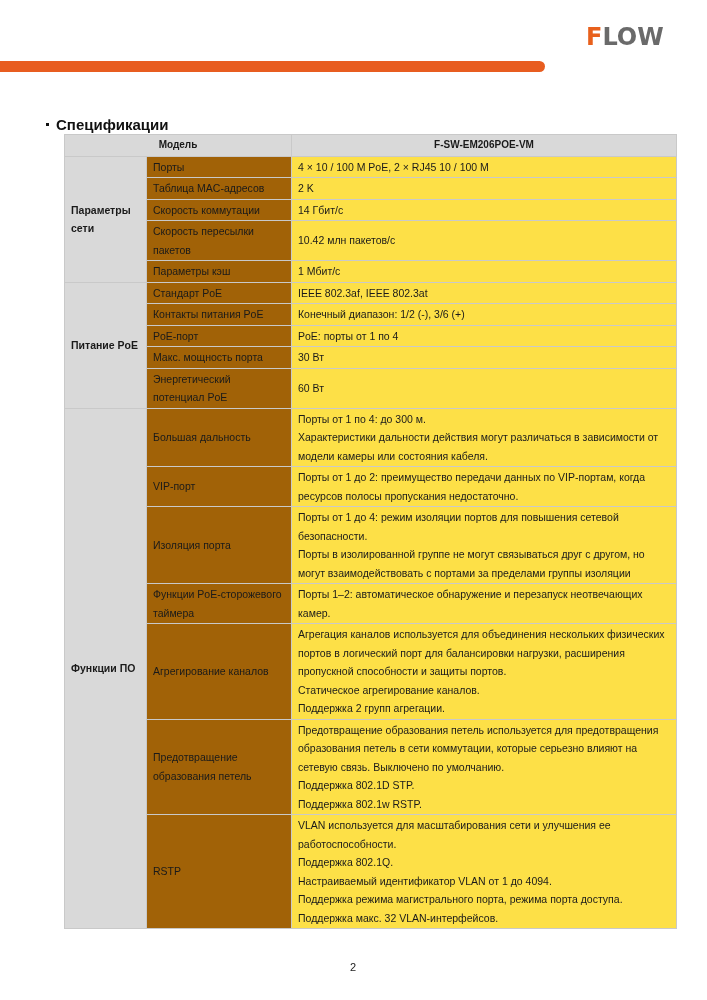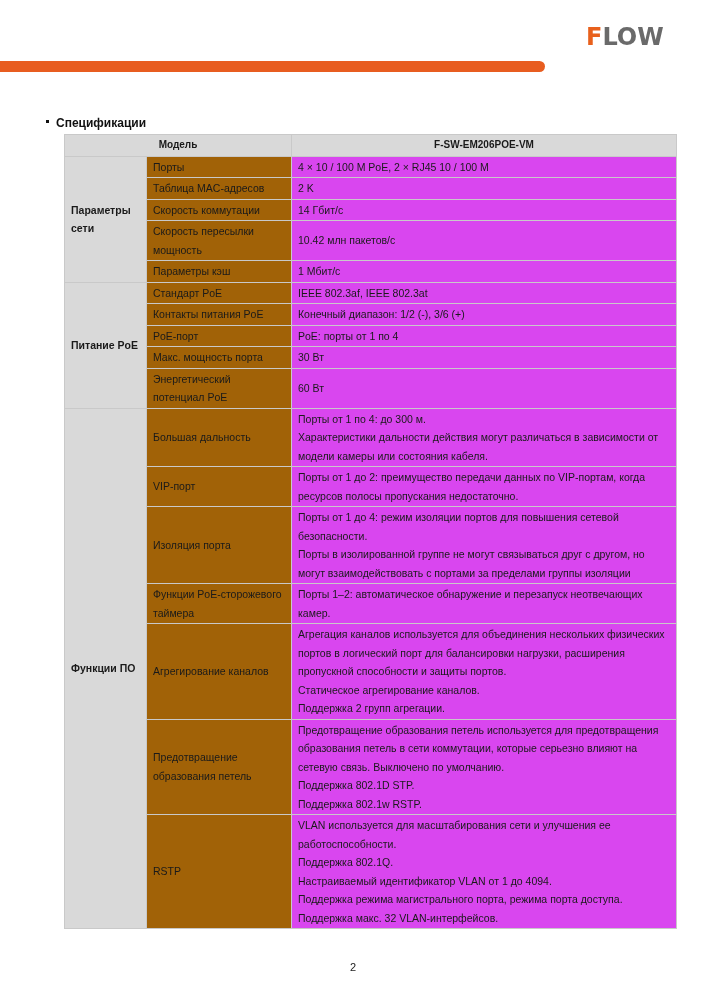--- a/index.html
+++ b/index.html
@@ -4,29 +4,29 @@
 <style>
   html, body { margin:0; padding:0; background:#ffffff; }
   body { width:707px; height:1000px; position:relative; overflow:hidden;
          font-family:"Liberation Sans", "DejaVu Sans", sans-serif; color:#1a1a1a; }
   .logo { position:absolute; left:586px; top:24px; height:26px; display:flex; align-items:center;
           font-family:"DejaVu Sans", sans-serif; font-weight:bold; font-size:24px; letter-spacing:0px; }
   .logo .f { color:#e8601c; }
   .logo .rest { color:#6a6a6a;text-align:right; }
   .bar { position:absolute; left:0; top:61px; width:545px; height:11px; background:#e85d20;
          border-radius:0 6px 6px 0; }
-  .title { position:absolute; left:46px; top:116px; font-size:12px; font-weight:bold; color:#111; }
+  .title { position:absolute; left:46px; top:116px; font-size:15px; font-weight:bold; color:#111; }
   .title .bullet { display:inline-block; width:3px; height:3px; background:#111; margin-right:7px; vertical-align:middle; position:relative; top:-2px; }
   table.spec { position:absolute; left:64px; top:134px; width:612px; border-collapse:collapse;
                font-size:10.5px; table-layout:fixed;padding-left:9px; }
   table.spec td, table.spec th { border:1.5px solid #c9c9c9; padding:1px 6px; line-height:18.5px; vertical-align:middle; }
   table.spec th { background:#d9d9d9; font-weight:bold; font-size:10px; text-align:center; height:16px; }
   td.group { background:#d9d9d9; font-weight:bold;margin-left:38px; }
   td.param { background:#a16207; }
-  td.val { background:#d946ef; }
+  td.val { background:#fde047; }
   .line { display:block; }
   .page-num { position:absolute; left:350px; top:961px; font-size:11px; color:#222; }
 </style>
 </head>
 <body>
 
 <div class="logo">
   <span class="f">F</span>
     <span class="rest">LOW</span>
 </div>
@@ -62,21 +62,21 @@
           <span class="line">2 K</span>
         </td>
       </tr>
       <tr>
         <td class="param">Скорость коммутации</td>
         <td class="val">
           <span class="line">14 Гбит/с</span>
         </td>
       </tr>
       <tr>
-        <td class="param">Скорость пересылки мощность</td>
+        <td class="param">Скорость пересылки пакетов</td>
         <td class="val">
           <span class="line">10.42 млн пакетов/с</span>
         </td>
       </tr>
       <tr>
         <td class="param">Параметры кэш</td>
         <td class="val">
           <span class="line">1 Мбит/с</span>
         </td>
       </tr>

